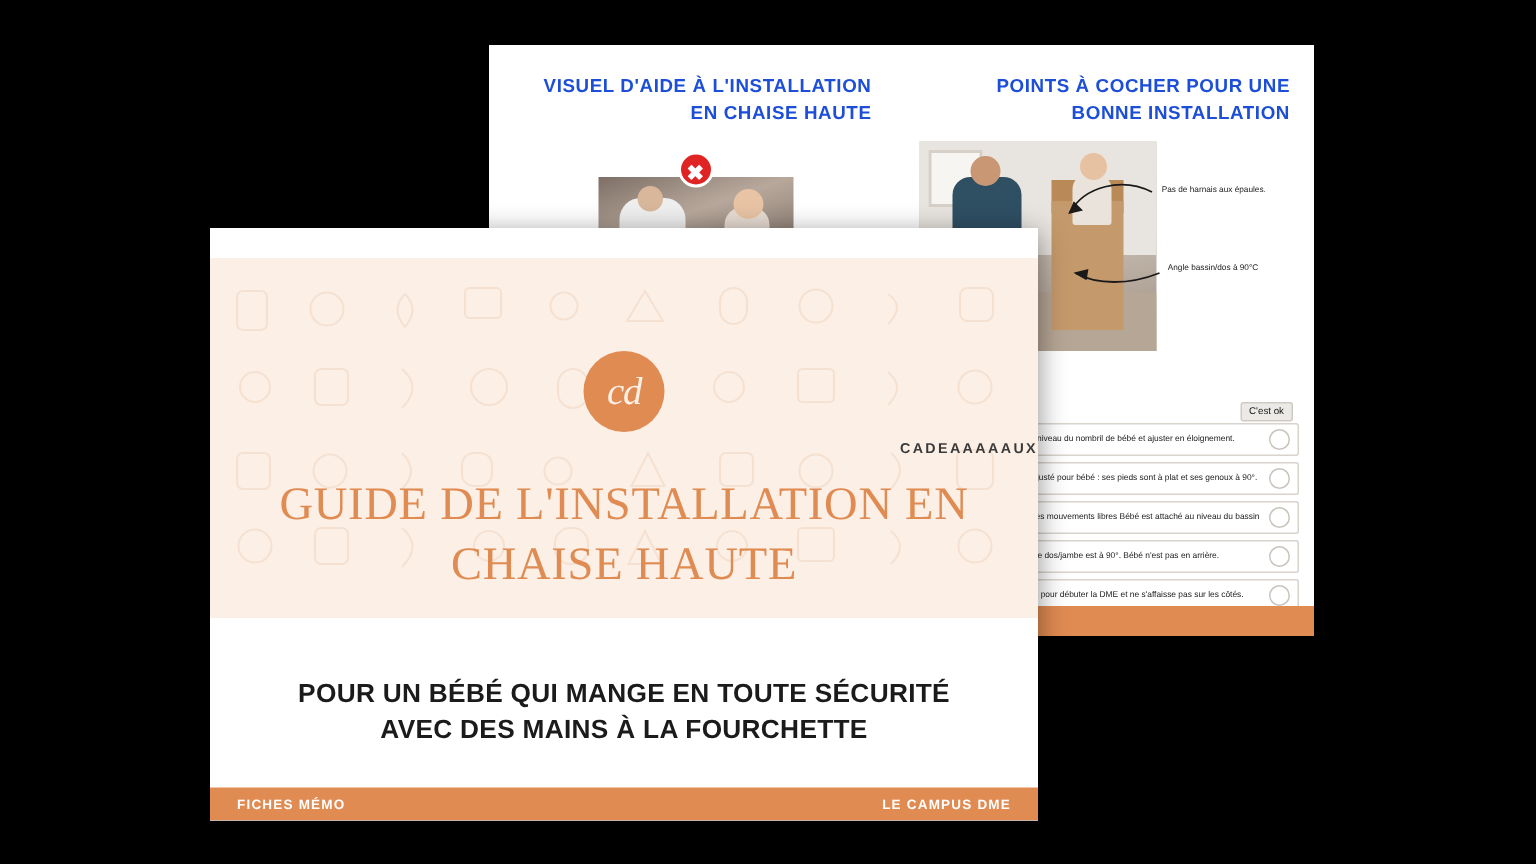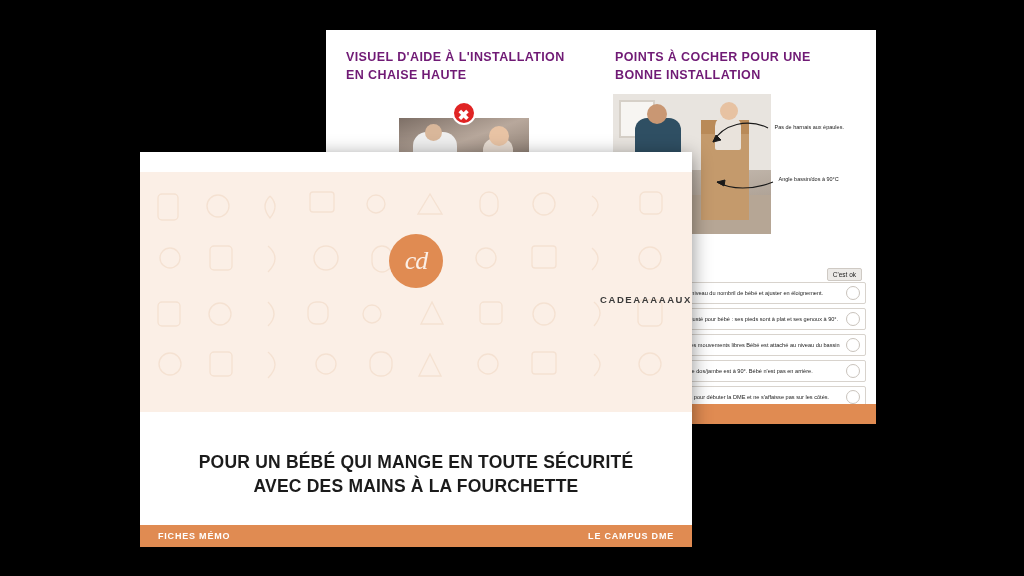--- a/index.html
+++ b/index.html
@@ -32,24 +32,24 @@
     display: flex;
   }
   .back-col {
     flex: 1 1 50%;
     position: relative;
   }
   .back-col.left { padding: 18px 14px 0 14px; box-sizing: border-box; }
   .back-col.right { padding: 18px 10px 0 8px; box-sizing: border-box; }
 
   .col-title {
-    color: #701a75;
+    color: #1d4ed8;
     font-size: 12.5px;
     font-weight: bold;
-    text-align: left;
+    text-align: right;
     letter-spacing: 0.4px;
     line-height: 1.45;
     text-transform: uppercase;
     margin: 0 6px;
   }
 
   
   .left-photo-wrap {
     position: absolute;
     left: 50%;
@@ -462,20 +462,21 @@
         <path d="M290 182 l11 22 h-22 z"></path>
         <circle cx="348" cy="192" r="10"></circle>
         <rect x="392" y="180" width="24" height="22" rx="3"></rect>
         <path d="M454 182 q12 10 0 22"></path>
         <circle cx="510" cy="192" r="11"></circle>
       </g>
     </svg>
 
     <div class="logo">cd</div>
     <div class="brand">CADEAAAAAUX</div>
+    <div class="cover-title">GUIDE DE L'INSTALLATION EN CHAISE HAUTE</div>
   </div>
 
   <div class="front-bottom">
     <div class="subtitle">POUR UN BÉBÉ QUI MANGE EN TOUTE SÉCURITÉ AVEC DES MAINS À LA FOURCHETTE</div>
   </div>
 
   <div class="front-footer">
     <span>FICHES MÉMO</span>
     <span>LE CAMPUS DME</span>
   </div>

